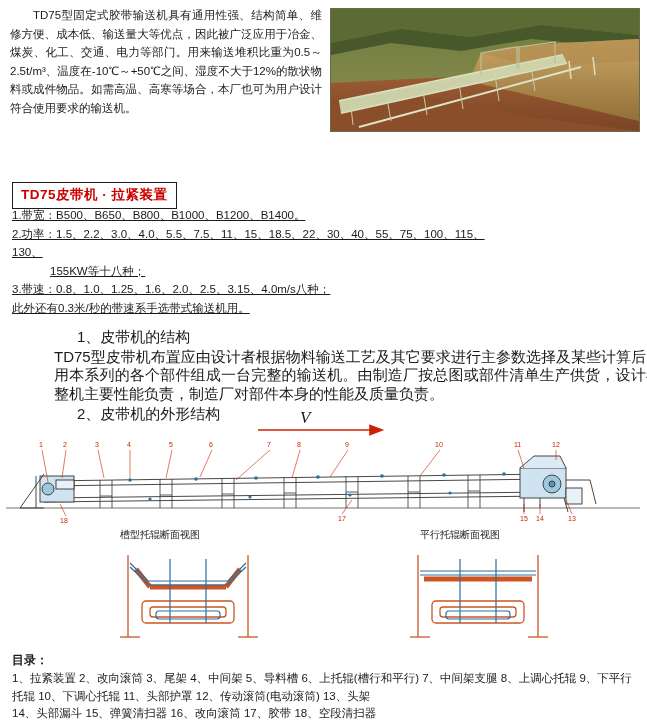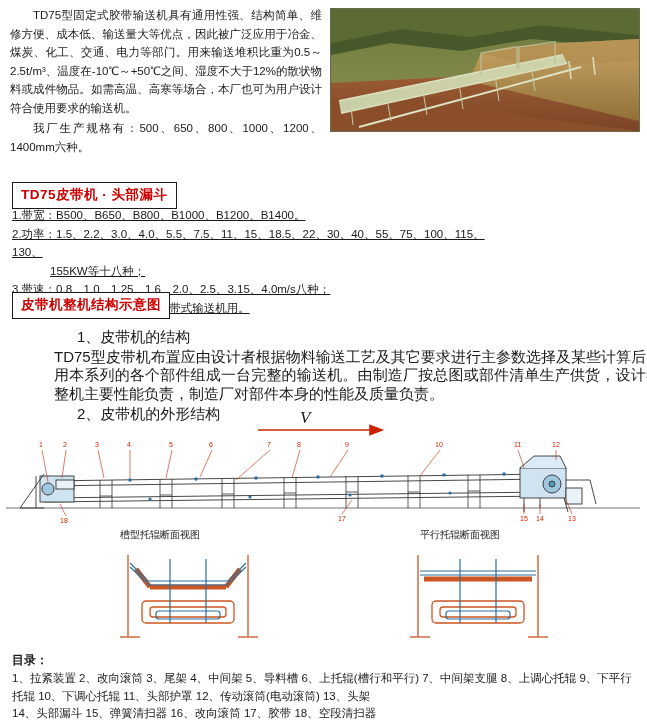--- a/index.html
+++ b/index.html
@@ -153,21 +153,20 @@
   }
 </style>
 </head>
 <body>
 
 <div class="page">
 
   <div class="intro-wrap">
     <div class="intro-text">
       <p class="indent">TD75型固定式胶带输送机具有通用性强、结构简单、维修方便、成本低、输送量大等优点，因此被广泛应用于冶金、煤炭、化工、交通、电力等部门。用来输送堆积比重为0.5～2.5t/m³、温度在-10℃～+50℃之间、湿度不大于12%的散状物料或成件物品。如需高温、高寒等场合，本厂也可为用户设计符合使用要求的输送机。</p>
-      <p class="indent">我厂生产规格有：500、650、800、1000、1200、1400mm六种。</p>
     </div>
 
     <div class="photo">
       <svg width="308" height="122" viewBox="0 0 308 122">
         <defs>
           <linearGradient id="skyG" x1="0" y1="0" x2="0" y2="1">
             <stop offset="0%" stop-color="#6f7b3f"></stop>
             <stop offset="100%" stop-color="#8b8f50"></stop>
           </linearGradient>
           <linearGradient id="pileG" x1="0" y1="0" x2="0" y2="1">
@@ -212,31 +211,30 @@
         </g>
 
         <g stroke="#d7dcbb" stroke-width="1.6">
           <path d="M238,52 L240,70"></path>
           <path d="M262,48 L264,66"></path>
         </g>
       </svg>
     </div>
   </div>
 
-  <div class="sec-head" style="left:12px; top:182px;">TD75皮带机 · 头部漏斗</div>
+  <div class="sec-head" style="left:12px; top:182px;">TD75皮带机 · 拉紧装置</div>
 
   <div class="params">
     <div>1.带宽：B500、B650、B800、B1000、B1200、B1400。</div>
     <div>2.功率：1.5、2.2、3.0、4.0、5.5、7.5、11、15、18.5、22、30、40、55、75、100、115、130、</div>
     <div class="sub">155KW等十八种；</div>
     <div>3.带速：0.8、1.0、1.25、1.6、2.0、2.5、3.15、4.0m/s八种；</div>
     <div>此外还有0.3米/秒的带速系手选带式输送机用。</div>
   </div>
 
-  <div class="sec-head" style="left:12px; top:292px;">皮带机整机结构示意图</div>
 
   <div class="struct-body">
     <div class="li">1、皮带机的结构</div>
     <div class="para">TD75型皮带机布置应由设计者根据物料输送工艺及其它要求进行主参数选择及某些计算后，选用本系列的各个部件组成一台完整的输送机。由制造厂按总图或部件清单生产供货，设计者对整机主要性能负责，制造厂对部件本身的性能及质量负责。</div>
     <div class="li">2、皮带机的外形结构</div>
   </div>
 
   <div class="diagram">
     <div class="vlabel">V</div>
 

